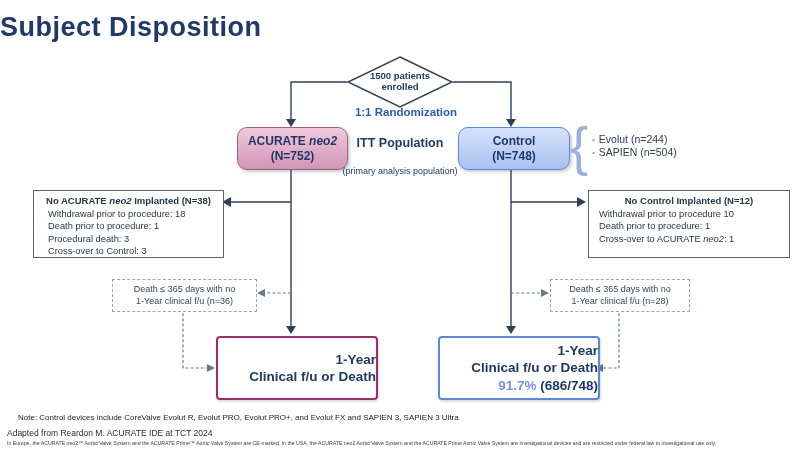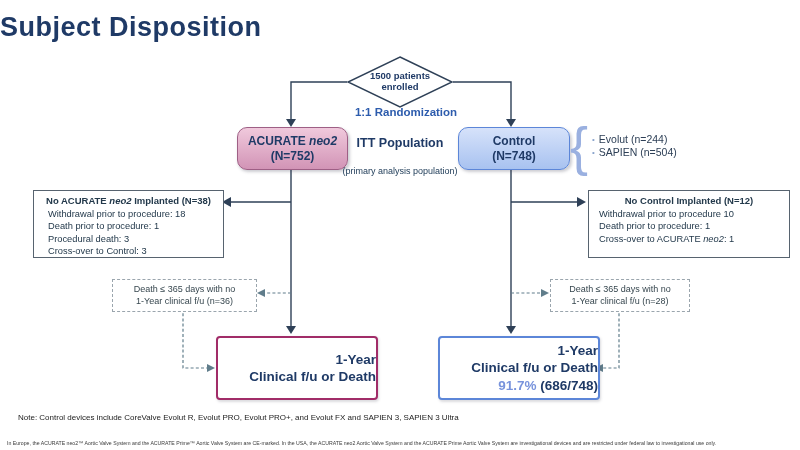--- a/index.html
+++ b/index.html
@@ -166,15 +166,16 @@
     <div>1-Year</div>
     <div>Clinical f/u or Death</div>
   </div>
   <div class="abs outcome-box outcome-right">
     <div>1-Year</div>
     <div>Clinical f/u or Death</div>
     <div><span class="pct-blue">91.7%</span><span>&nbsp;(686/748)</span></div>
   </div>
 
   <div class="abs note">Note: Control devices include CoreValve Evolut R, Evolut PRO, Evolut PRO+, and Evolut FX and SAPIEN 3, SAPIEN 3 Ultra</div>
+  <div class="abs adapted">Adapted from Reardon M.  ACURATE IDE at TCT 2024</div>
   <div class="abs fineprint">In Europe, the ACURATE neo2™ Aortic Valve System and the ACURATE Prime™ Aortic Valve System are CE-marked. In the USA, the ACURATE neo2 Aortic Valve System and the ACURATE Prime Aortic Valve System are investigational devices and are restricted under federal law to investigational use only.</div>
 
 </div>
 
 </body></html>

